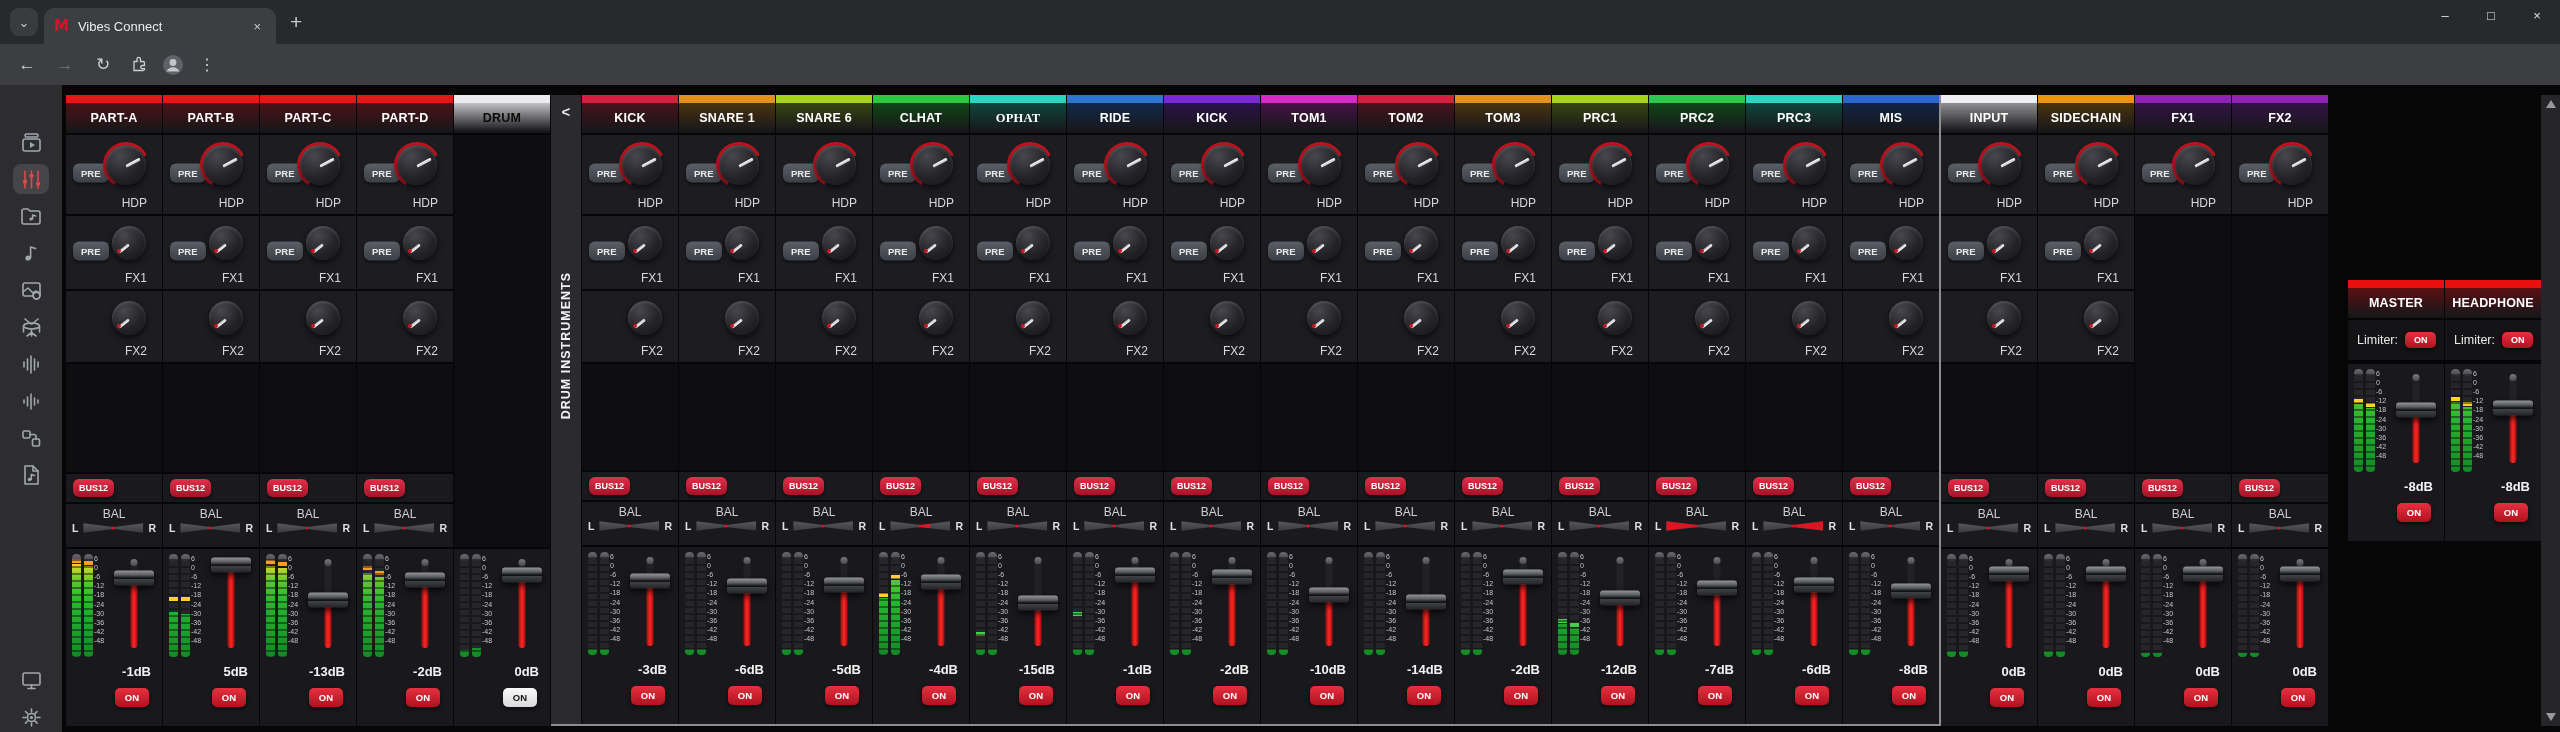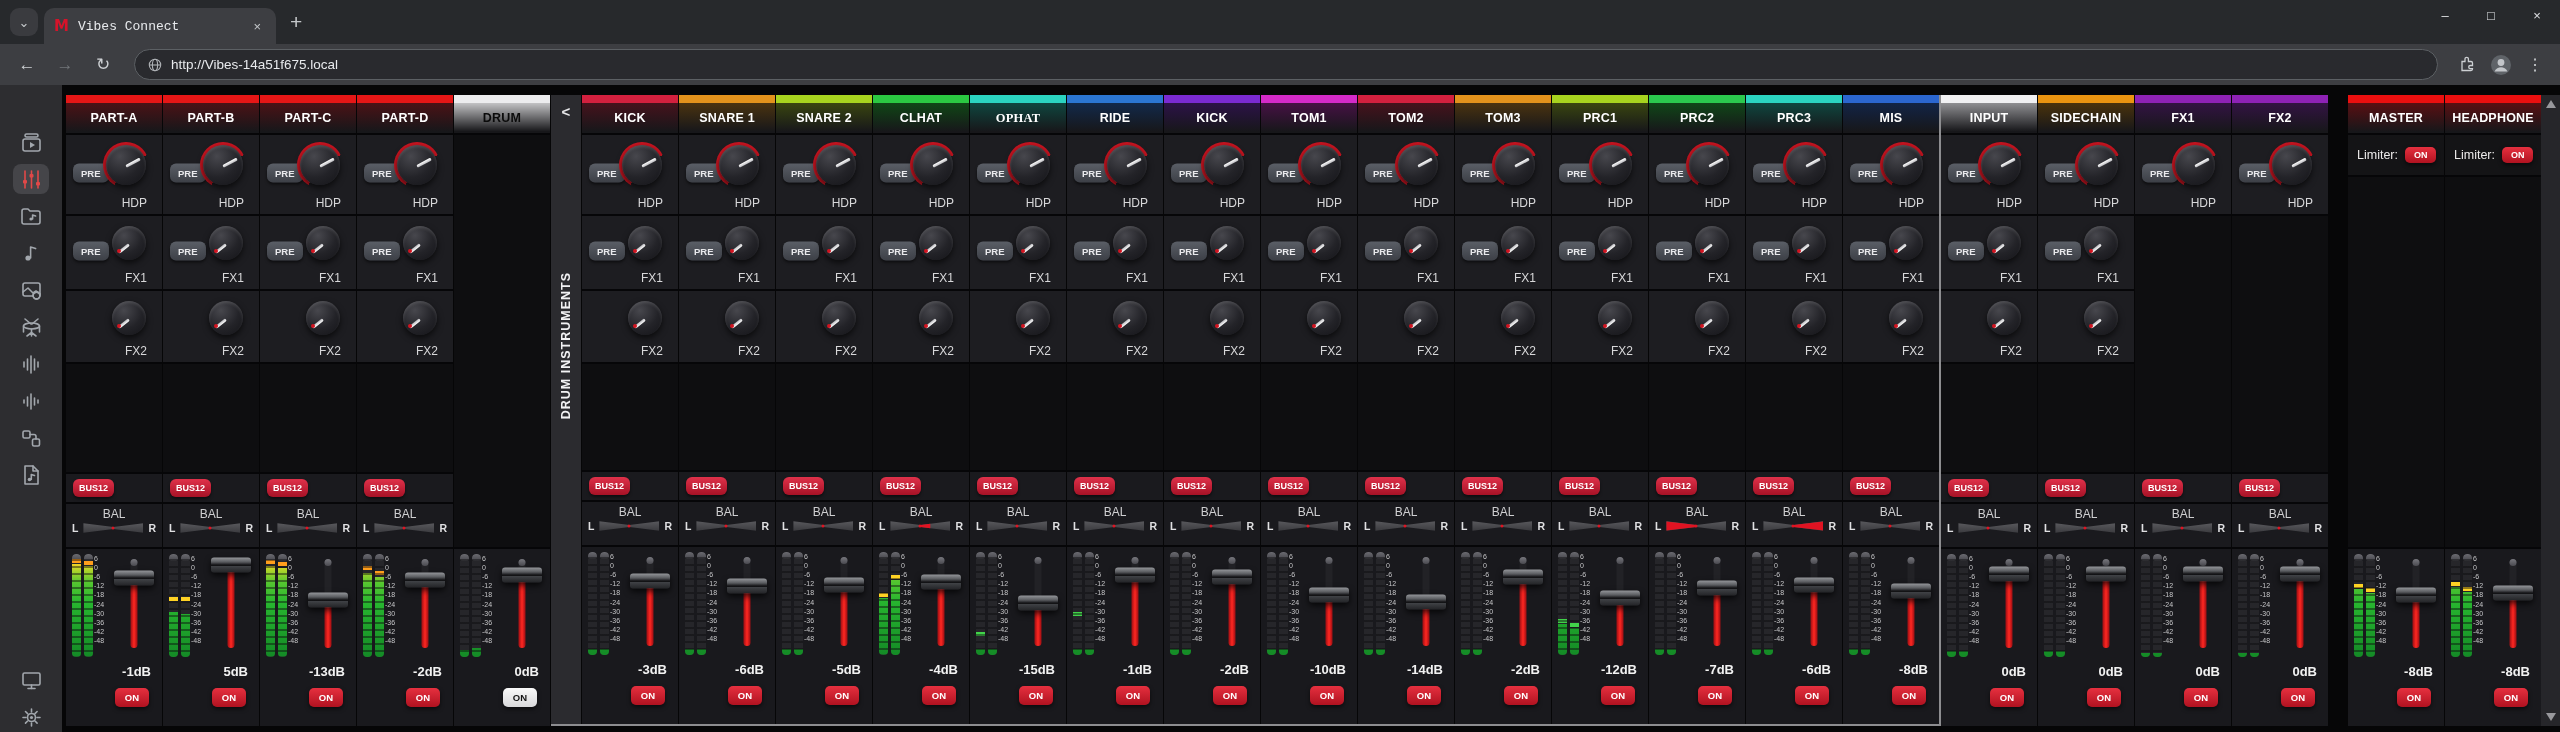--- a/index.html
+++ b/index.html
@@ -7,21 +7,21 @@
     font-family:"Liberation Sans", sans-serif; -webkit-font-smoothing:antialiased; }
 
   
   .chrome { width:100%; height:85px; background:#27292c; position:relative; }
   .tabstrip { height:44px; display:flex; align-items:flex-end; padding-left:10px; position:relative; }
   .tab-search { width:28px; height:28px; border-radius:9px; background:#3a3b3f; color:#c7cacd;
     display:flex; align-items:center; justify-content:center; font-size:13px; margin:0 6px 8px 0; }
   .tab { width:232px; height:36px; background:#3d3e42; border-radius:10px 10px 0 0; display:flex;
     align-items:center; gap:9px; padding:0 10px; color:#e8eaed; font-size:13px; }
   .favicon { color:#d6132a; font-weight:bold; font-size:15px; font-family:"DejaVu Sans", sans-serif; }
-  .tab-title { flex:1; white-space:nowrap; overflow:hidden;font-family:Liberation Mono, monospace; }
+  .tab-title { flex:1; white-space:nowrap; overflow:hidden; }
   .tab-close { color:#c3c6c9; font-size:13px; padding:2px 5px; border-radius:50%; }
   .newtab { color:#c3c6c9; font-size:21px; margin:0 0 10px 14px; }
   .winctl { position:absolute; top:0; right:0; display:flex; }
   .winbtn { width:46px; height:30px; display:flex; align-items:center; justify-content:center;
     color:#dfe1e4; font-size:13px; }
   .toolbar { height:41px; background:#3d3e42; display:flex; align-items:center; padding:0 12px; gap:8px; }
   .navbtn { color:#cdd0d3; font-size:17px; width:30px; height:30px; display:flex; align-items:center; justify-content:center; border-radius:50%; }
   .navbtn.fwd { color:#72767a; }
   .omnibox { flex:1; height:31px; margin:0 8px; background:#292a2e; border:1px solid #5c6064;
     border-radius:16px; display:flex; align-items:center; gap:9px; padding:0 13px; color:#e8eaed; font-size:13.5px; }
@@ -36,21 +36,21 @@
   .side-spacer { flex:1; }
   .sidebar svg { display:block; }
 
   .mixer { flex:1; display:flex; align-items:stretch; padding:10px 0 6px 4px; background:#060607; position:relative; }
   .section { display:flex; gap:1px; flex:none; }
   .drum-group { display:flex; gap:1px; flex:none; border-right:2px solid #8d8d90; border-bottom:2px solid #8d8d90; margin-left:1px; }
   .collapse-bar { width:30px; background:#2b2b2f; flex:none; display:flex; flex-direction:column; align-items:center; }
   .collapse-arrow { color:#e8e8ea; font-weight:bold; font-size:15px; padding:8px 0 4px; }
   .group-title { margin-top:148px; writing-mode:vertical-rl; transform:rotate(180deg); color:#f2f2f4;
     font-weight:bold; font-size:12.5px; letter-spacing:1px; white-space:nowrap; }
-  .masters { margin-left:20px; }
+  .masters { margin-left:20px;align-items:center; }
 
   
   .strip { width:96px; flex:none; background:#18181b; display:flex; flex-direction:column; }
   .colorbar { height:8px; flex:none; }
   .cs-title { height:30px; flex:none; display:flex; align-items:center; justify-content:center;
     font-weight:bold; font-size:12.5px; letter-spacing:.2px; }
   .row { position:relative; border-top:2px solid #060608; background:#1d1d21; flex:none; }
   .row-knob1 { height:81px; } .row-knob2 { height:75px; } .row-knob3 { height:73px; }
   .row-fill { flex:1; background:#0e0e10; border-top:2px solid #060608; }
   .row-bus { height:30px; background:#1a1a1e; }
@@ -145,28 +145,20 @@
     <div class="winctl">
       <div class="winbtn">–</div>
       <div class="winbtn">□</div>
       <div class="winbtn">×</div>
     </div>
   </div>
   <div class="toolbar">
     <div class="navbtn">←</div>
     <div class="navbtn fwd">→</div>
     <div class="navbtn">↻</div>
-    <div class="omnibox">
-      <svg width="14" height="14" viewBox="0 0 14 14" fill="none" stroke="#aeb1b5" stroke-width="1.1">
-          <circle cx="7" cy="7" r="5.7"></circle>
-          <ellipse cx="7" cy="7" rx="2.6" ry="5.7"></ellipse>
-          <line x1="1.3" y1="7" x2="12.7" y2="7"></line>
-        </svg>
-      <span>http://Vibes-14a51f675.local</span>
-    </div>
     <div class="tool-ico">
       <svg width="17" height="17" viewBox="0 0 17 17" fill="none" stroke="#cdd0d3" stroke-width="1.3">
           <path d="M3 7h3V4.5a1.7 1.7 0 1 1 3.4 0V7H12a1.5 1.5 0 0 1 1.5 1.5V11h-2.2a1.6 1.6 0 1 0 0 3.2h2.2v.3A1.5 1.5 0 0 1 12 16H3z" transform="translate(0,-1.5)"></path>
         </svg>
     </div>
     <div class="tool-ico">
       <svg width="22" height="22" viewBox="0 0 22 22">
           <circle cx="11" cy="11" r="10" fill="#5f6368"></circle>
           <circle cx="11" cy="8.5" r="3.4" fill="#c3c6ca"></circle>
           <path d="M4.5 17.5c1.4-3 4-4.3 6.5-4.3s5.1 1.3 6.5 4.3" fill="#c3c6ca"></path>
@@ -816,21 +808,21 @@
                 <div class="fhandle"></div>
               </div>
             </div>
             <div class="row-db">-6dB</div>
             <div class="row-on">
               <span class="on-btn">ON</span>
             </div>
           </div>
           <div class="strip">
             <div class="colorbar" style="background: linear-gradient(rgb(167, 211, 31), rgb(167, 211, 31));"></div>
-            <div class="cs-title" style="background: linear-gradient(rgb(57, 69, 16) 0%, rgb(23, 23, 26) 95%); color: rgb(255, 255, 255);">SNARE 2</div>
+            <div class="cs-title" style="background: linear-gradient(rgb(57, 69, 16) 0%, rgb(23, 23, 26) 95%); color: rgb(255, 255, 255);">SNARE 6</div>
             <div class="row row-knob1">
               <span class="pre-btn">PRE</span>
               <div class="knob-wrap" style="width: 46px; height: 46px;">
                 <div class="ring" style="background: conic-gradient(from 210deg, rgb(200, 20, 32) 0deg, rgb(200, 20, 32) 215deg, transparent 215deg);"></div>
                 <div class="knob">
                   <div class="pointer" style="width: 16px; transform: rotate(-28deg);"></div>
                 </div>
               </div>
               <span class="knob-label">HDP</span>
             </div>

